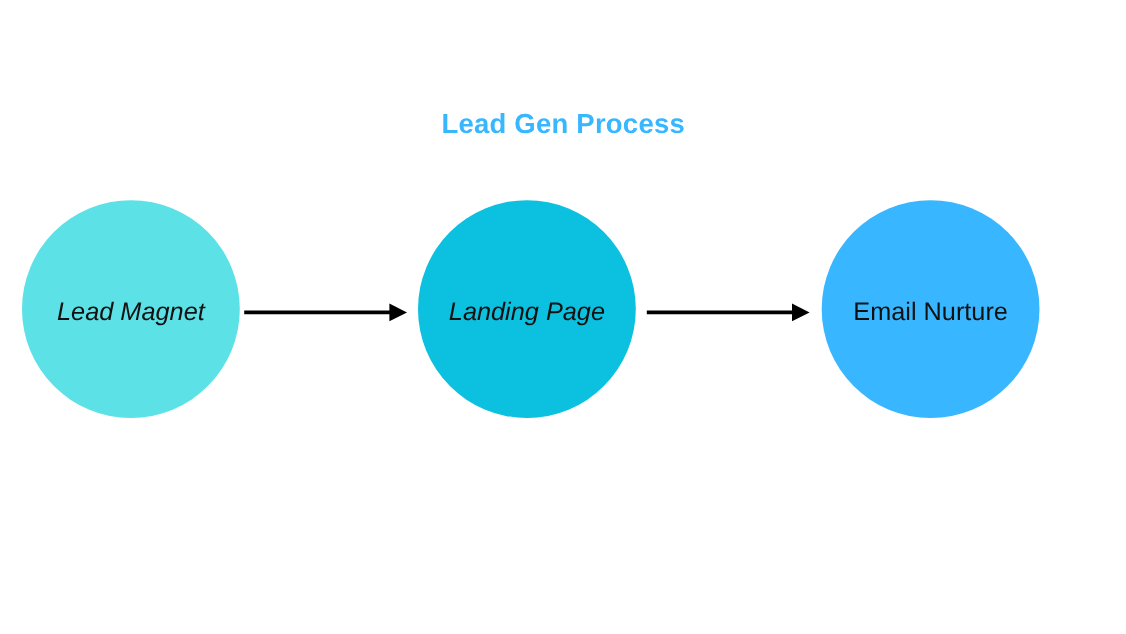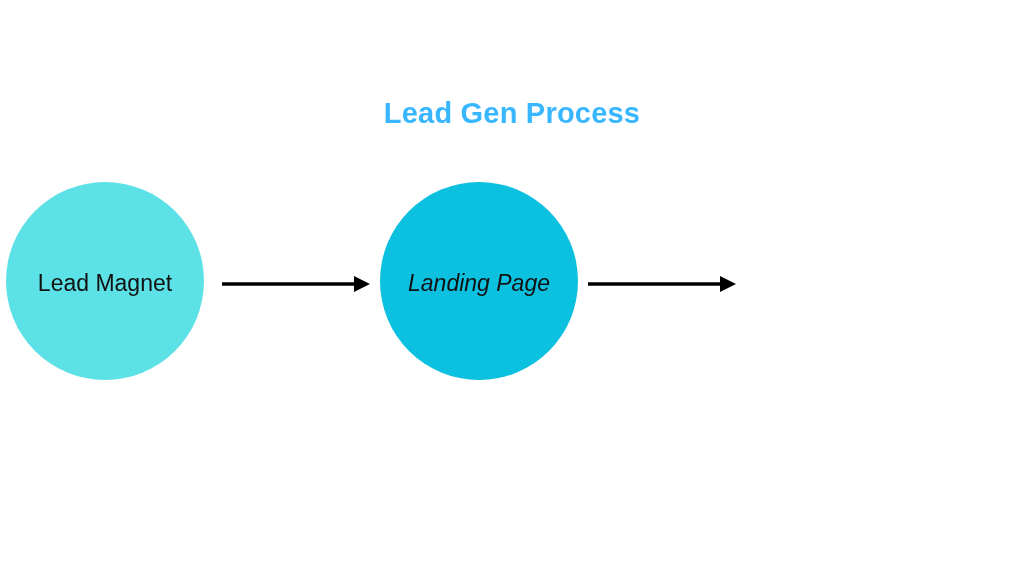--- a/index.html
+++ b/index.html
@@ -14,36 +14,36 @@
     font-family: "Liberation Sans", sans-serif;
     background: #ffffff;
   }
   .title {
     position: absolute;
     top: 98px;
     left: 0;
     width: 100%;
     margin: 0;
     text-align: center;
-    font-size: 29px;
+    font-size: 25px;
     line-height: 30px;
     font-weight: 700;
     letter-spacing: 0.2px;
   }
   .node {
     position: absolute;
     top: 182px;
     width: 198px;
     height: 198px;
     border-radius: 50%;
     display: flex;
     align-items: center;
     justify-content: center;
   }
-  .node-1 { left: 6px; }
+  .node-1 { left: 20px; font-style: italic; }
   .node-2 { left: 380px; font-style: italic; }
   .node-3 { left: 747px; }
   .node-label {
     font-size: 23px;
     line-height: 28px;
     white-space: nowrap;
     text-align: center;
     transform: translateY(2px);
   }
   .arrow-layer {
@@ -63,20 +63,23 @@
   <h1 class="title" style="color: rgb(56, 182, 255);">Lead Gen Process</h1>
 
   <div class="node node-1" style="background-color: rgb(92, 225, 230);">
     <span class="node-label" style="color: rgb(17, 17, 17);">Lead Magnet</span>
   </div>
 
   <div class="node node-2" style="background-color: rgb(12, 192, 223);">
     <span class="node-label" style="color: rgb(17, 17, 17);">Landing Page</span>
   </div>
 
+  <div class="node node-3" style="background-color: rgb(56, 182, 255);">
+    <span class="node-label" style="color: rgb(17, 17, 17);">Email Nurture</span>
+  </div>
 
   <svg class="arrow-layer" width="1024" height="576" viewBox="0 0 1024 576" xmlns="http://www.w3.org/2000/svg">
     <g>
       <line x1="222" y1="284" x2="357" y2="284" stroke-width="3.5" stroke="#000000"></line>
       <polygon points="370,284 354,276 354,292" fill="#000000"></polygon>
     </g>
     <g>
       <line x1="588" y1="284" x2="723" y2="284" stroke-width="3.5" stroke="#000000"></line>
       <polygon points="736,284 720,276 720,292" fill="#000000"></polygon>
     </g>

